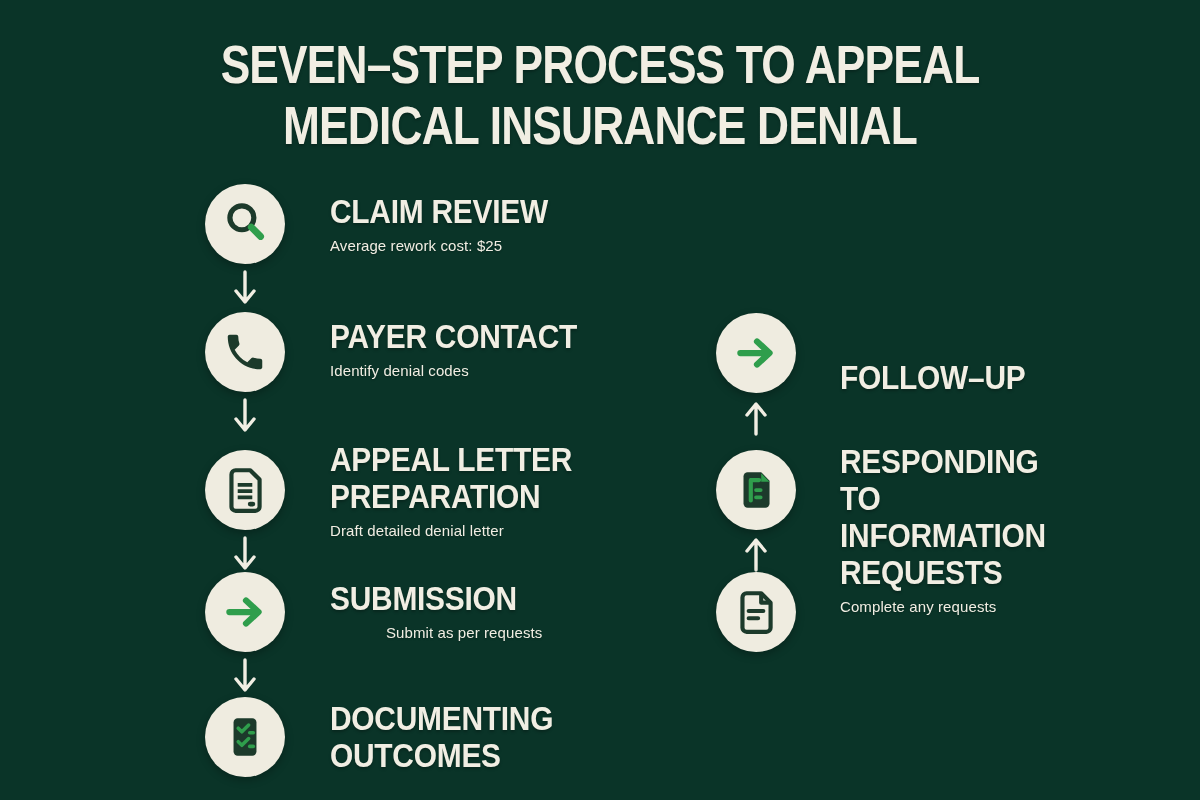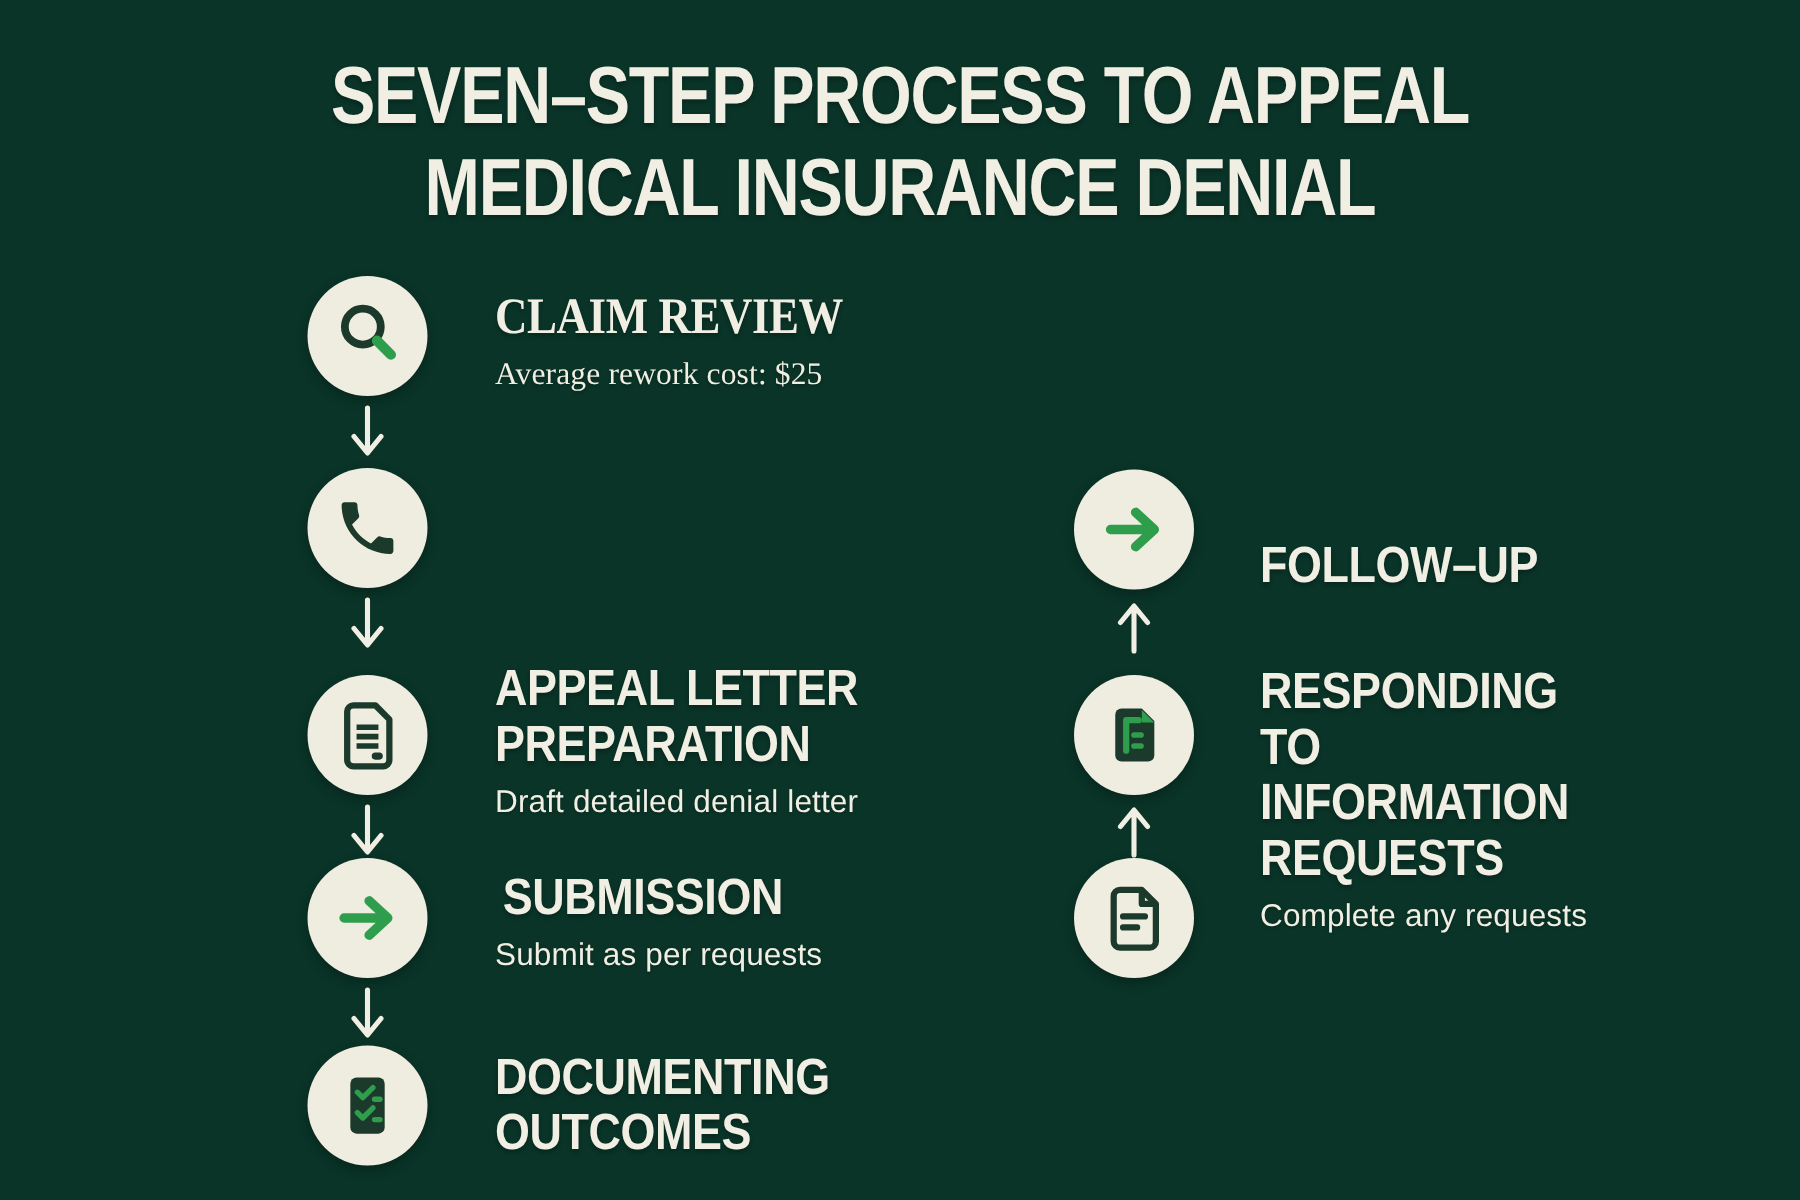--- a/index.html
+++ b/index.html
@@ -23,21 +23,21 @@
     background:var(--circle);display:flex;align-items:center;justify-content:center;
     box-shadow:0 3px 8px rgba(0,0,0,.28);
   }
   .step-text{position:absolute;color:var(--text);}
   .step-title{
     font-weight:700;font-size:34px;line-height:1.09;letter-spacing:-.3px;
     transform:scaleX(.88);transform-origin:0 0;max-width:300px;
     text-shadow:0 2px 3px rgba(0,0,0,.25);
   }
   .step-sub{
-    font-size:21px;line-height:1.2;margin-top:7px;letter-spacing:.1px;
+    font-size:15px;line-height:1.2;margin-top:7px;letter-spacing:.1px;
     text-shadow:0 1px 2px rgba(0,0,0,.25);
   }
   .flow-arrow{position:absolute;width:26px;height:36px;}
   .flow-arrow.up{transform:rotate(180deg);}
   .flow-arrow path{stroke:var(--text);stroke-width:3.4;fill:none;stroke-linecap:round;stroke-linejoin:round;}
 
   svg.icon{display:block;}
   .st-dark{stroke:var(--icon-dark);fill:none;}
   .st-green{stroke:var(--green);fill:none;}
   .f-dark{fill:var(--icon-dark);}
@@ -52,33 +52,37 @@
     <span>SEVEN–STEP PROCESS TO APPEAL</span><br>
     <span>MEDICAL INSURANCE DENIAL</span>
   </h1>
 
   <div class="circle" style="left:205px;top:184px;">
     <svg class="icon" width="50" height="50" viewBox="0 0 48 48">
       <circle class="st-dark" cx="21" cy="18" r="11.5" stroke-width="5"></circle>
       <line class="st-green" x1="30" y1="27" x2="39" y2="36" stroke-width="6.5" stroke-linecap="round"></line>
     </svg>
   </div>
-  <div class="step-text" style="left:330px;top:193px;font-family:Liberation Serif, serif;">
+  <div class="step-text" style="left:330px;top:193px;">
     <div class="step-title">CLAIM REVIEW</div>
     <div class="step-sub">Average rework cost: $25</div>
   </div>
 
   <svg class="flow-arrow" style="left:232px;top:270px;" viewBox="0 0 26 36">
       <path d="M13 2 V30 M4 21 L13 32 L22 21"></path>
     </svg>
 
   <div class="circle" style="left:205px;top:312px;">
     <svg class="icon" width="46" height="46" viewBox="0 0 24 24">
       <path class="f-dark" d="M6.62 10.79c1.44 2.83 3.76 5.14 6.59 6.59l2.2-2.2c.27-.27.67-.36 1.02-.24 1.12.37 2.33.57 3.57.57.55 0 1 .45 1 1V20c0 .55-.45 1-1 1-9.39 0-17-7.61-17-17 0-.55.45-1 1-1h3.5c.55 0 1 .45 1 1 0 1.25.2 2.45.57 3.57.11.35.03.74-.25 1.02l-2.2 2.2z"></path>
     </svg>
+  </div>
+  <div class="step-text" style="left:330px;top:318px;">
+    <div class="step-title">PAYER CONTACT</div>
+    <div class="step-sub">Identify denial codes</div>
   </div>
 
   <svg class="flow-arrow" style="left:232px;top:398px;" viewBox="0 0 26 36">
       <path d="M13 2 V30 M4 21 L13 32 L22 21"></path>
     </svg>
 
   <div class="circle" style="left:205px;top:450px;">
     <svg class="icon" width="50" height="50" viewBox="0 0 48 48">
       <path class="st-dark" stroke-width="4" stroke-linejoin="round" d="M15 5 h14 l9 9 v26 a4 4 0 0 1 -4 4 H15 a4 4 0 0 1 -4 -4 V9 a4 4 0 0 1 4 -4 z"></path>
       <path class="st-dark" stroke-width="3.6" d="M17 19 H31 M17 25 H31 M17 31 H31"></path>

